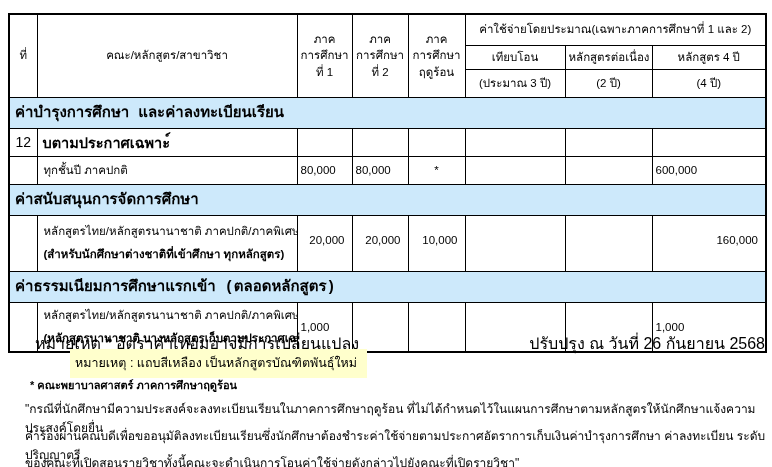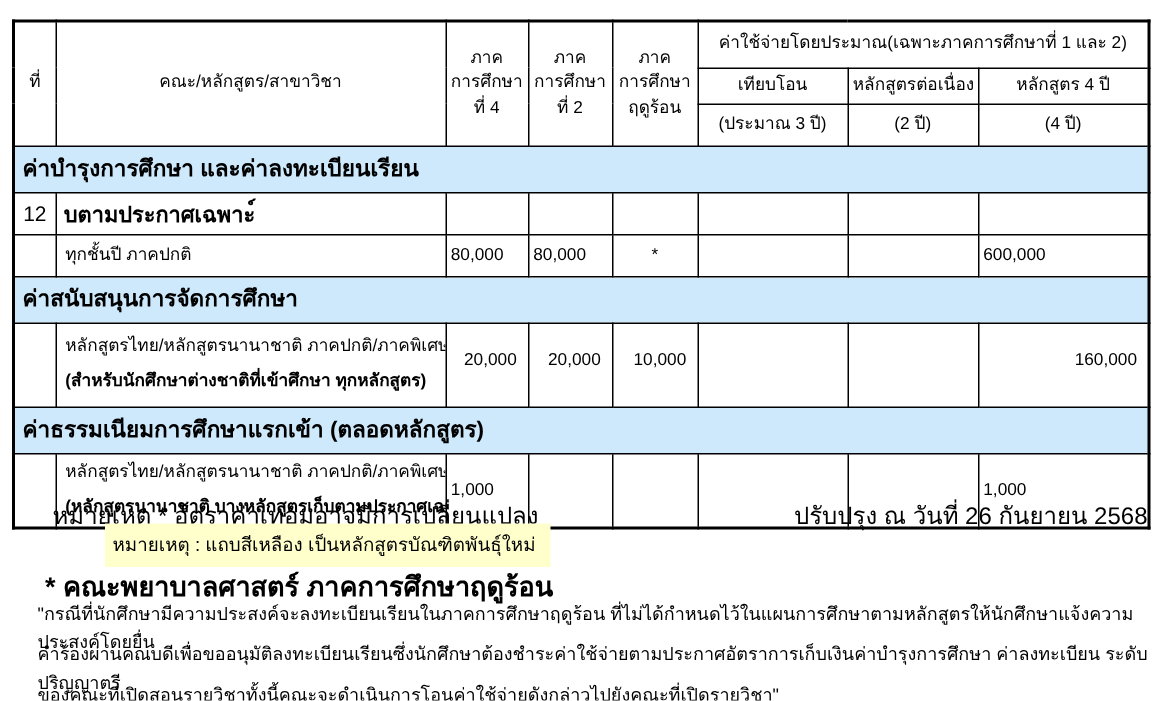--- a/index.html
+++ b/index.html
@@ -38,20 +38,21 @@
   .hline { display: block; }
 
   
   tr.section td {
     background: var(--section-bg, #CDE9FB);
     font-weight: bold;
     font-size: 15px;
     height: 28px;
     padding: 2px 0 4px 5px;
     vertical-align: middle;
+    font-family: Liberation Mono, monospace;
   }
 
   
   tr.faculty-row td { height: 28px; vertical-align: middle; }
   td.no-cell { text-align: center; font-size: 14px; }
   td.faculty-name { font-weight: bold; font-size: 14.5px; padding-left: 5px; }
 
   
   tr.data-row td { height: 28px; vertical-align: middle; }
   tr.data-row-tall td { height: 56px; vertical-align: middle; }
@@ -66,21 +67,21 @@
   .note { position: absolute; font-size: 16px; white-space: nowrap; }
   .note-asterisk { left: 35px; top: 331px; }
   .updated-date { right: 7px; top: 331px; text-align: right; }
   .note-yellow {
     left: 30px; top: 349px;
     background: var(--highlight-bg, #FFFFCC);
     padding: 4px 10px 5px 5px;
     font-size: 12.5px;
     margin-left: 40px;
   }
-  .note-faculty { left: 30px; top: 376px; font-weight: bold; font-size: 18px; }
+  .note-faculty { left: 30px; top: 376px; font-weight: bold; font-size: 11px; }
   .para-line { position: absolute; left: 25px; font-size: 12px; }
   .para-1 { top: 399px; }
   .para-2 { top: 426px; }
   .para-3 { top: 453px; }
 </style>
 </head>
 <body>
 
 <table class="fee-table">
   <colgroup>
@@ -93,21 +94,21 @@
       <col style="width:87px">
       <col style="width:114px">
   </colgroup>
   <thead>
     <tr class="hrow1">
       <th rowspan="3">ที่</th>
       <th rowspan="3">คณะ/หลักสูตร/สาขาวิชา</th>
       <th rowspan="3">
         <span class="hline">ภาค</span>
         <span class="hline">การศึกษา</span>
-        <span class="hline">ที่ 4</span>
+        <span class="hline">ที่ 1</span>
       </th>
       <th rowspan="3">
         <span class="hline">ภาค</span>
         <span class="hline">การศึกษา</span>
         <span class="hline">ที่ 2</span>
       </th>
       <th rowspan="3">
         <span class="hline">ภาค</span>
         <span class="hline">การศึกษา</span>
         <span class="hline">ฤดูร้อน</span>

